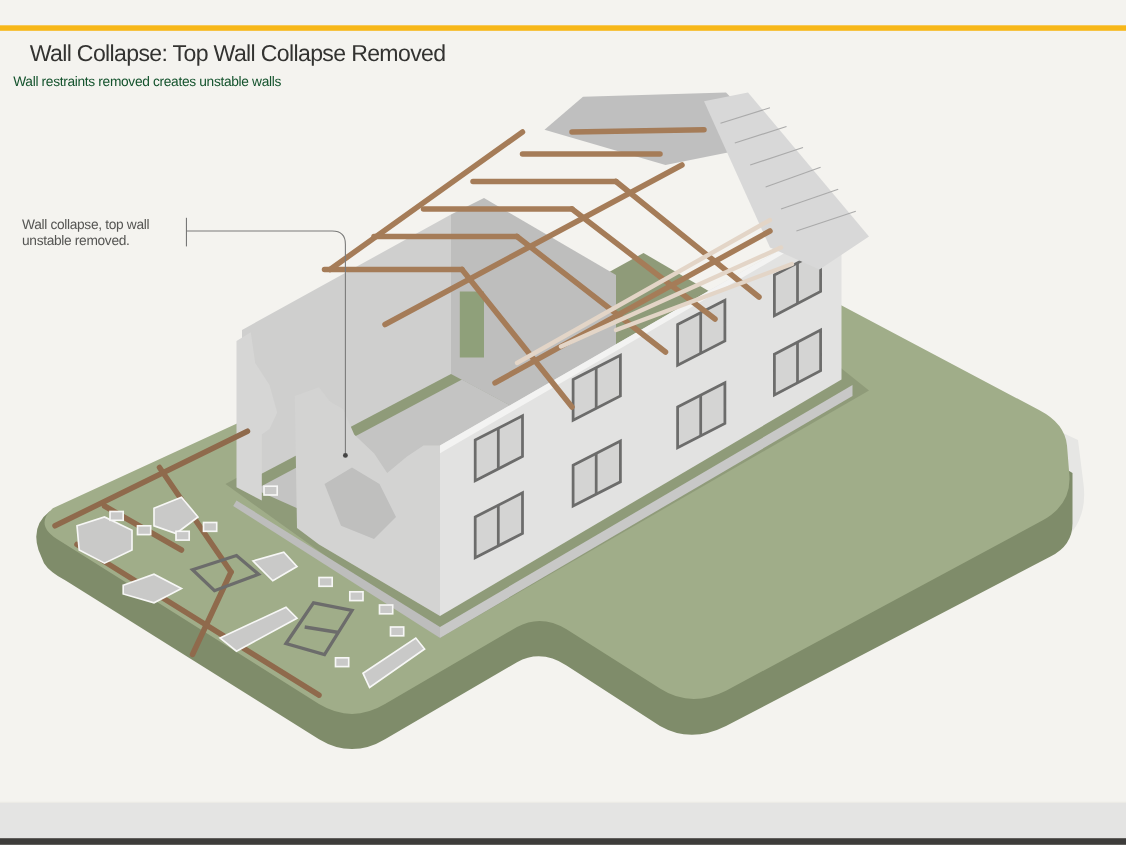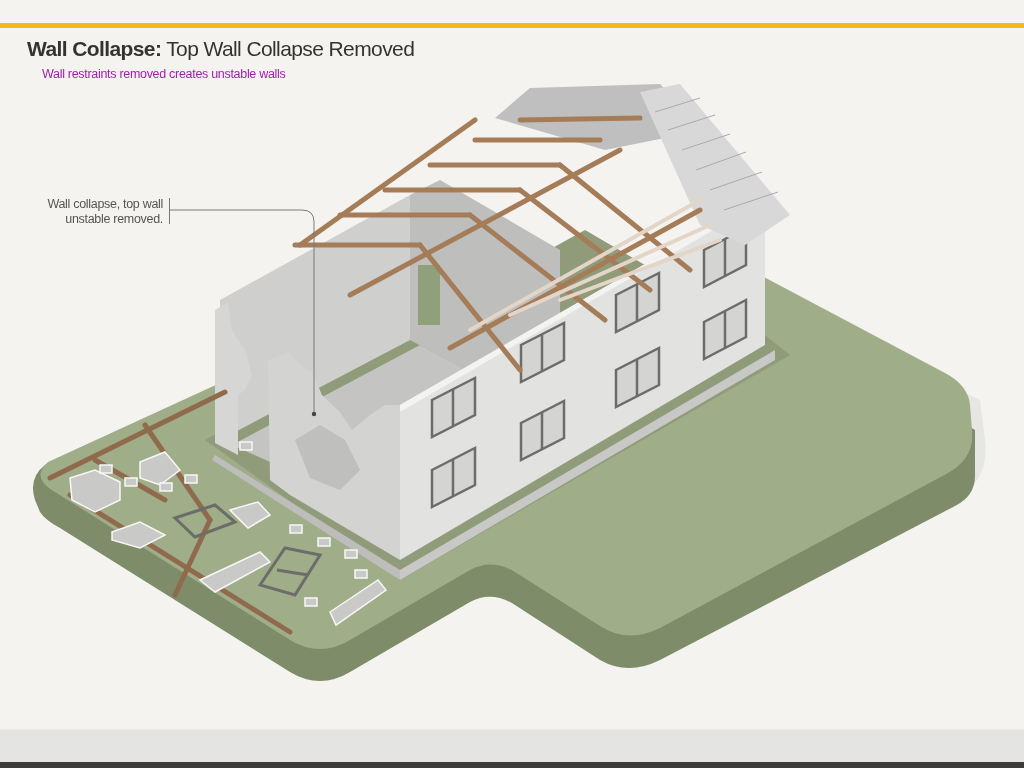--- a/index.html
+++ b/index.html
@@ -1,22 +1,22 @@
 <!DOCTYPE html>
 <html><head>
 <meta charset="utf-8">
 <style>
   html, body { margin:0; padding:0; }
   body { width:1024px; height:768px; background:#f4f3ef; position:relative; overflow:hidden; font-family:"Liberation Sans", sans-serif; }
   .top-rule { position:absolute; left:0; top:23px; width:1024px; height:5px; background:#f7b719; }
   .title { position:absolute; left:27px; top:37px; font-size:21px; color:#333331; letter-spacing:-0.6px; white-space:nowrap; }
-  .title b { font-weight:bold; }
+  .title b { font-weight:normal; }
   .title span.light { font-weight:normal; }
-  .subtitle { position:absolute; left:42px; top:67px; font-size:12.5px; color:#a21caf; letter-spacing:-0.3px; }
-  .callout { position:absolute; left:20px; top:197px; width:143px; text-align:right; font-size:12.5px; line-height:15px; color:#555553; letter-spacing:-0.3px; }
+  .subtitle { position:absolute; left:12px; top:67px; font-size:12.5px; color:#14532d; letter-spacing:-0.3px; }
+  .callout { position:absolute; left:20px; top:197px; width:143px; font-size:12.5px; line-height:15px; color:#555553; letter-spacing:-0.3px; }
   .callout-bar { position:absolute; left:169px; top:198px; width:1px; height:26px; background:#777; }
   .footer-band { position:absolute; left:0; top:729px; width:1024px; height:32px; background:#e4e4e3; border-top:1px solid #ecebe6; }
   .footer-bar { position:absolute; left:0; top:762px; width:1024px; height:6px; background:#3d3c3a; }
   svg.scene { position:absolute; left:0; top:0; }
 </style>
 </head>
 <body>
 
 <div class="top-rule"></div>
 

